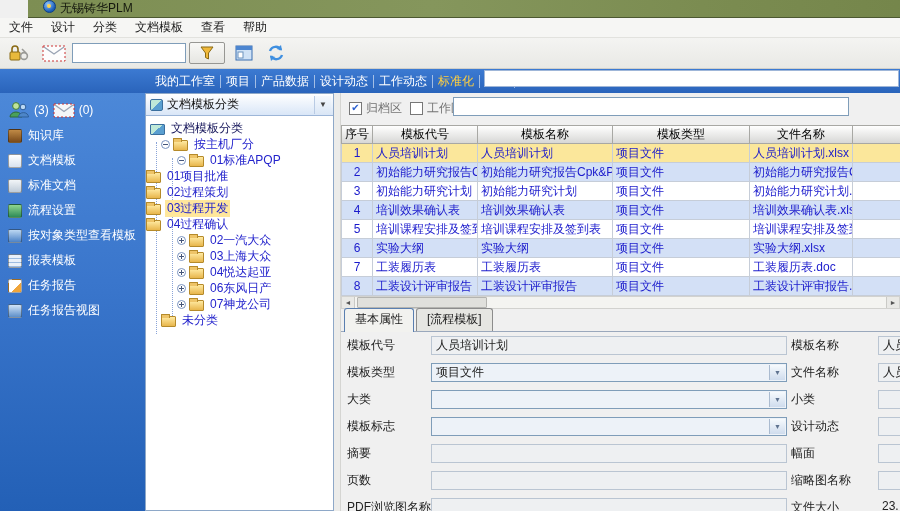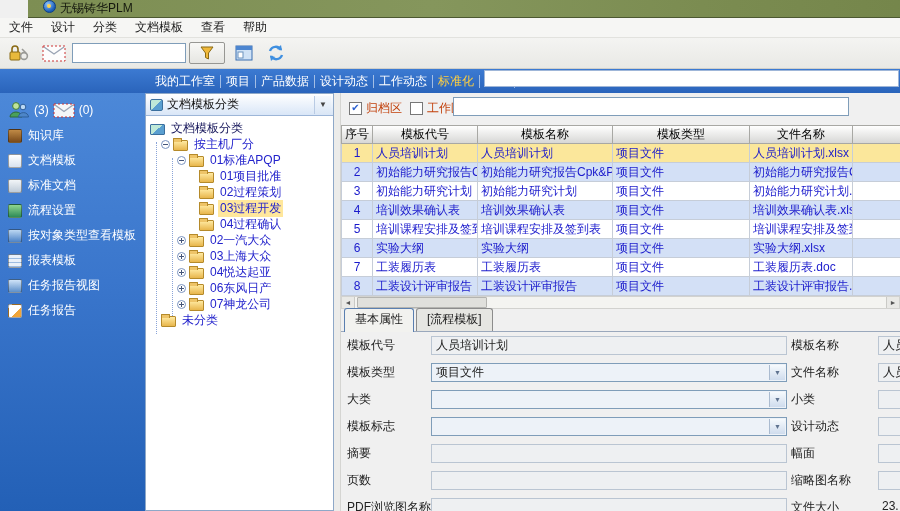--- a/index.html
+++ b/index.html
@@ -62,21 +62,21 @@
 #tree-header-label{flex:1;color:#111;}
 #tree-dd{width:17px;height:18px;display:flex;align-items:center;justify-content:center;font-size:8px;color:#444;border-left:1px solid #b9cbe4;background:linear-gradient(#f4f8fd,#dbe7f6);}
 #tree-body{position:relative;padding-top:4px;}
 .guide{position:absolute;border-left:1px dotted #8aa4d8;width:0;}
 #guide-1{left:10px;top:26px;height:192px;}
 #guide-2{left:26px;top:42px;height:166px;}
 .tnode{display:flex;align-items:center;height:16px;color:#2323cc;cursor:default;position:relative;white-space:nowrap;}
 .tnode.lv0{padding-left:4px;}
 .tnode.lv1{padding-left:15px;}
 .tnode.lv2{padding-left:31px;}
-.tnode.lv3{padding-left:53px;}
+.tnode.lv3{}
 .tmarker{display:none;width:9px;height:9px;margin-right:3px;flex:none;border:1px solid #7a93c0;border-radius:50%;background:#fff;position:relative;}
 .tmarker::after{content:"";position:absolute;left:1px;top:3px;width:5px;height:1px;background:#44557a;}
 .m-open .tmarker,.m-closed .tmarker{display:inline-block;}
 .m-closed .tmarker::before{content:"";position:absolute;left:3px;top:1px;width:1px;height:5px;background:#44557a;}
 .ticon{width:15px;height:11px;margin:2px 4px 0 0;flex:none;position:relative;border-radius:1px;
  background:linear-gradient(#ffeaa2,#e8b64c);border:1px solid #b58a2a;}
 .ticon::before{content:"";position:absolute;top:-3px;left:-1px;width:7px;height:3px;background:#eec468;border:1px solid #b58a2a;border-bottom:none;border-radius:1px 1px 0 0;}
 .k-root{color:#15155a;}
 .k-root .ticon{background:linear-gradient(135deg,#bfe9d8 50%,#5a9fd0 50%);border-color:#3a6f9e;}
 .k-root .ticon::before{display:none;}
@@ -86,21 +86,21 @@
 
 #panel-gap{position:absolute;left:334px;top:93px;width:7px;height:418px;background:#ececea;border-right:1px solid #d5d5d2;}
 
 
 #right-panel{position:absolute;left:341px;top:93px;width:559px;height:418px;background:#f0f0f0;}
 #filter-row{position:absolute;left:0;top:5px;height:20px;display:flex;align-items:center;}
 .cb-group{display:flex;align-items:center;margin-left:8px;}
 .cb{width:13px;height:13px;border:1px solid #777;background:#fff;display:flex;align-items:center;justify-content:center;font-size:10px;color:#2a5fd0;margin-right:4px;}
 .cb-mark{visibility:hidden;line-height:10px;}
 .cb-group.checked .cb-mark{visibility:visible;}
-.cb-label{color:#c2410c;}
+.cb-label{color:#737373;}
 #filter-input{position:absolute;left:112px;top:4px;width:396px;height:19px;border:1px solid #7f9db9;background:#fff;font-size:12px;padding:0 3px;}
 
 
 #grid{position:absolute;left:0;top:32px;width:568px;background:#7dd3fc;}
 #ghead{display:flex;height:19px;}
 #ghead span.cell{background:linear-gradient(#ffffff,#d7d7d5);border:1px solid #a8a8a4;border-left:none;color:#000;
  display:flex;align-items:center;justify-content:center;overflow:hidden;white-space:nowrap;}
 #ghead span.cell:nth-of-type(1){border-left:1px solid #a8a8a4;width:32px;}
 #ghead span.cell:nth-of-type(2){width:105px;}
 #ghead span.cell:nth-of-type(3){width:135px;}
@@ -268,28 +268,28 @@
         <div class="side-item i4 k-view-by-type">
           <span class="sicon"></span>
           <span>按对象类型查看模板</span>
         </div>
 
         <div class="side-item i5 k-report-template">
           <span class="sicon"></span>
           <span>报表模板</span>
         </div>
 
+        <div class="side-item i6 k-task-report">
+          <span class="sicon"></span>
+          <span>任务报告</span>
+        </div>
+
         <div class="side-item i7 k-task-report-view">
           <span class="sicon"></span>
           <span>任务报告视图</span>
-        </div>
-
-        <div class="side-item i6 k-task-report">
-          <span class="sicon"></span>
-          <span>任务报告</span>
         </div>
       </div>
   </div>
 
   <div id="tree-panel">
     <div id="tree-header">
       <span class="th-icon"></span>
       <span id="tree-header-label">文档模板分类</span>
       <span id="tree-dd">▼</span>
     </div>

